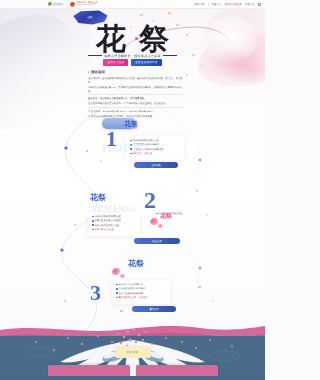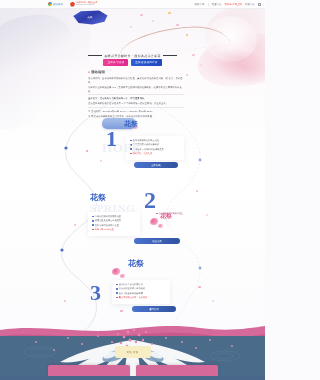--- a/index.html
+++ b/index.html
@@ -184,20 +184,23 @@
       <span class="tb-item">客服中心</span>
       <span class="tb-cart"></span>
     </div>
   </div>
 
   <div class="hero-badge">
     <span class="hb-shape"></span>
     <span class="hb-txt">花祭</span>
   </div>
 
+  <div class="hero-title">
+    <span>花</span><span class="dot"></span><span>祭</span>
+  </div>
 
   <div class="hero-sub">
     <span class="bar"></span><span>春暖花开赏樱时节 · 邀你共赴花之盛宴</span><span class="bar"></span>
   </div>
 
   <div class="hero-btns">
     <span class="btn btn-pink">立即参与活动</span>
     <span class="btn btn-blue">查看活动规则详情</span>
   </div>
 

